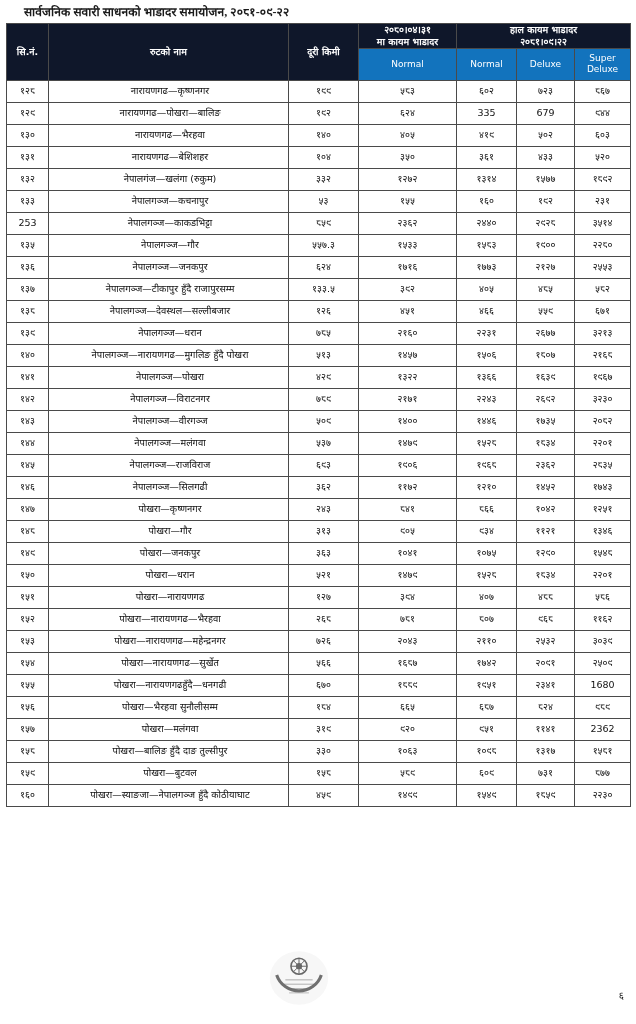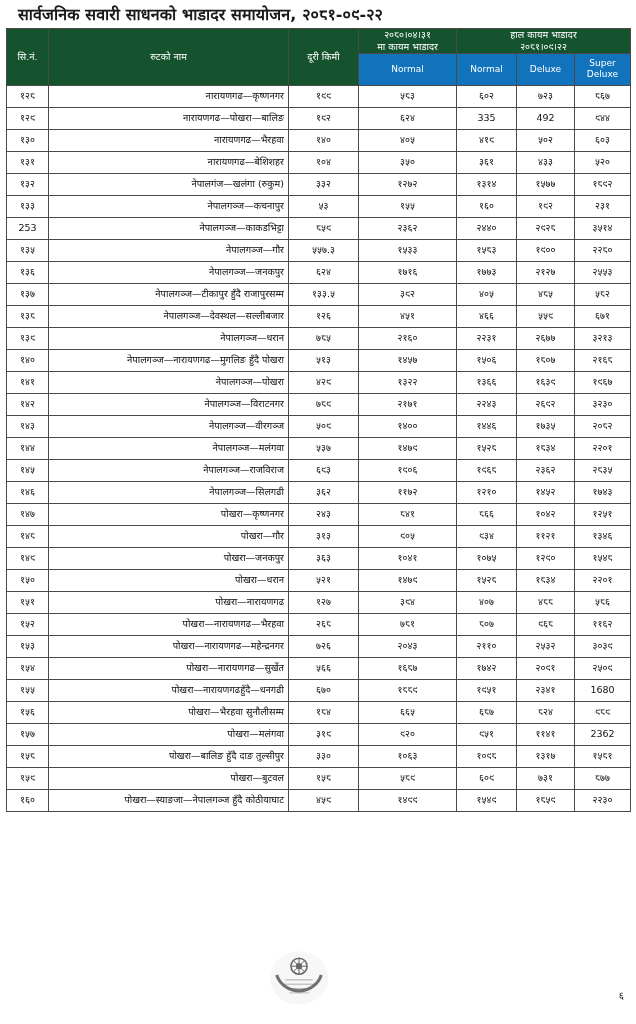--- a/index.html
+++ b/index.html
@@ -12,26 +12,27 @@
     width: 636px;
     height: 1024px;
     font-family: "DejaVu Sans", "Liberation Sans", sans-serif;
     color: #111111;
     position: relative;
     overflow: hidden;
   }
 
   
   .page-title {
-    font-size: 16px;
+    font-size: 12px;
     font-weight: bold;
     color: #1a1a1a;
-    padding: 3px 0 3px 18px;
+    padding: 3px 0 3px 24px;
     letter-spacing: 0.1px;
     white-space: nowrap;
+    font-family: Liberation Serif, serif;
   }
 
   
   .fare-table {
     border-collapse: collapse;
     table-layout: fixed;
     width: 624px;
     margin: 0 6px;
     font-size: 9.5px;
   }
@@ -45,23 +46,23 @@
 
   .fare-table th,
   .fare-table td {
     border: 1px solid #4a4a4a;
     padding: 0;
     vertical-align: middle;
   }
 
   
   thead th {
-    background: #14532d;
+    background: #0f172a;
     color: #ffffff;
-    font-weight: normal;
+    font-weight: bold;
     text-align: center;
     line-height: 1.25;
     padding: 3px 2px;
     border-color: #0d5e9c;
   }
   thead th.sub {
     background: #1273bd;
     font-weight: normal;
     font-size: 9px;
     padding: 4px 2px;
@@ -77,21 +78,21 @@
     line-height: 1.15;
     background: #ffffff;
   }
   td.sn {
     text-align: center;
     font-size: 9.5px;
     padding: 0 2px;
     margin-left: 8px;
   }
   td.route {
-    text-align: right;
+    text-align: center;
     padding: 0 4px 0 7px;
     font-size: 9.5px;
     white-space: nowrap;
     overflow: hidden;
   }
   td.num {
     text-align: center;
     font-size: 9.5px;
     padding: 0 2px;
   }
@@ -170,21 +171,21 @@
         <td class="num">६०२</td>
         <td class="num">७२३</td>
         <td class="num">८६७</td>
       </tr>
       <tr>
         <td class="sn">१२९</td>
         <td class="route">नारायणगढ—पोखरा—बालिङ</td>
         <td class="num">१९२</td>
         <td class="num">६२४</td>
         <td class="num">335</td>
-        <td class="num">492</td>
+        <td class="num">679</td>
         <td class="num">९४४</td>
       </tr>
       <tr>
         <td class="sn">१३०</td>
         <td class="route">नारायणगढ—भैरहवा</td>
         <td class="num">१४०</td>
         <td class="num">४०५</td>
         <td class="num">४१९</td>
         <td class="num">५०२</td>
         <td class="num">६०३</td>

